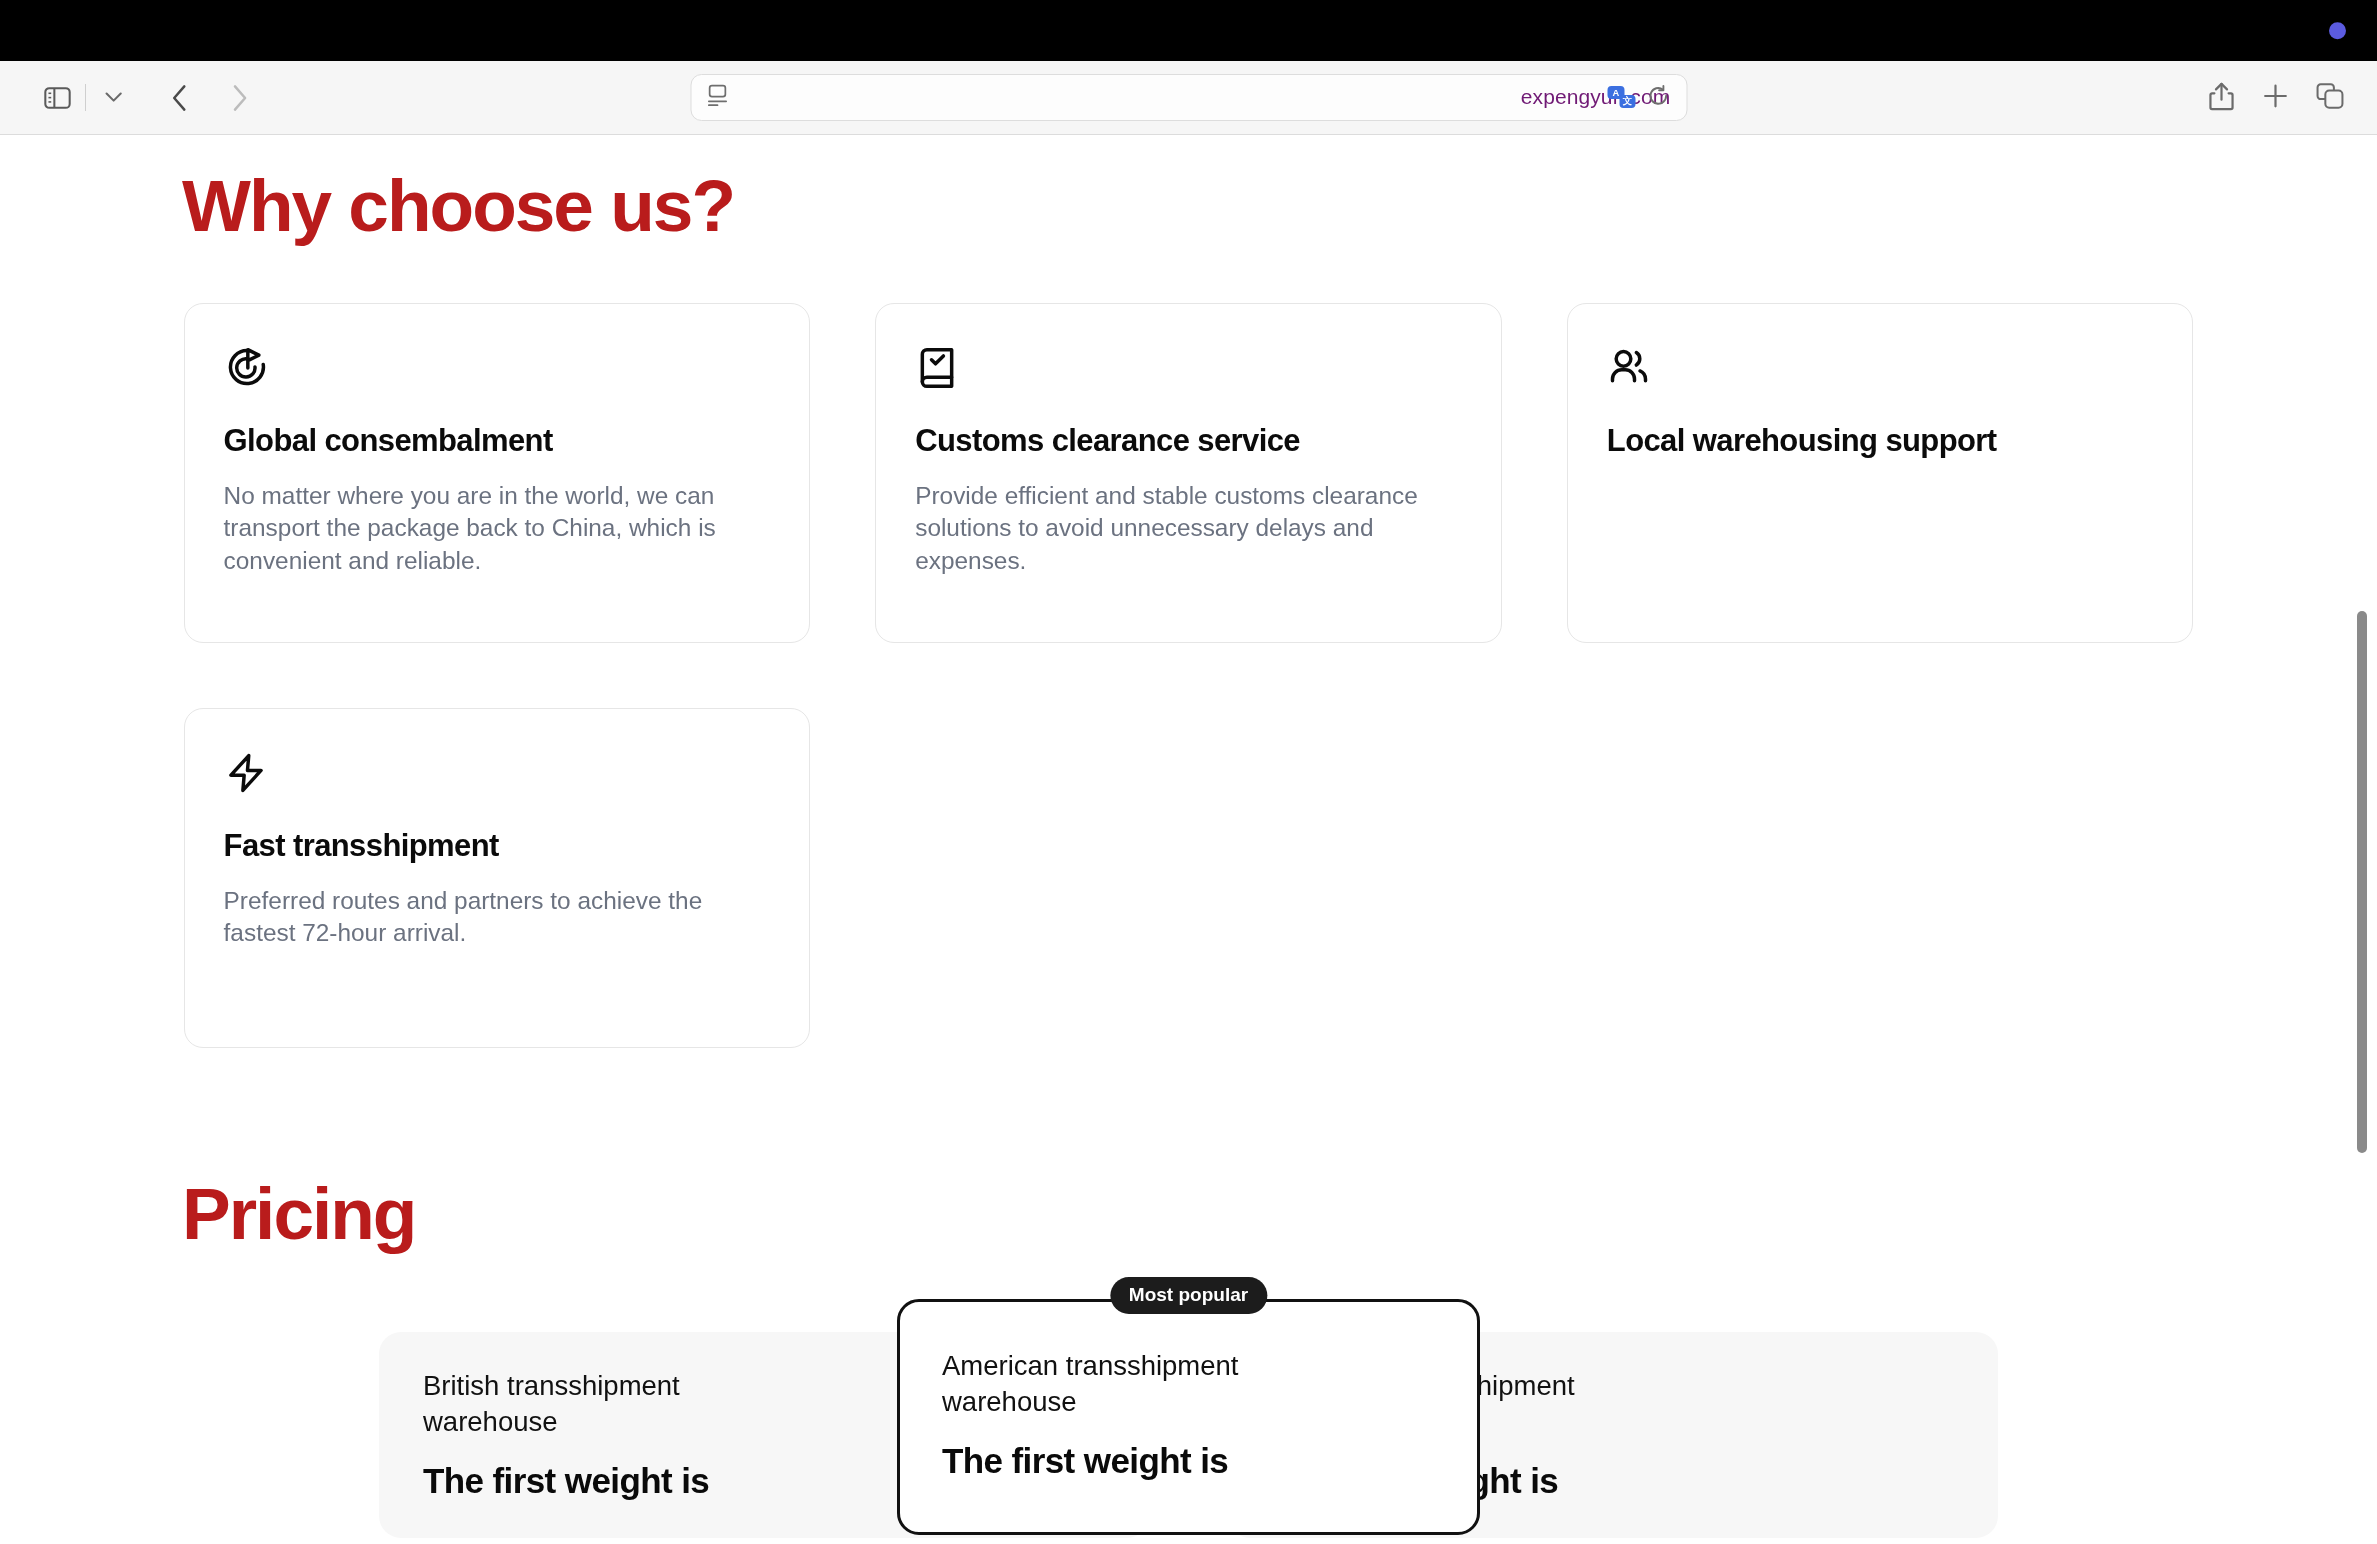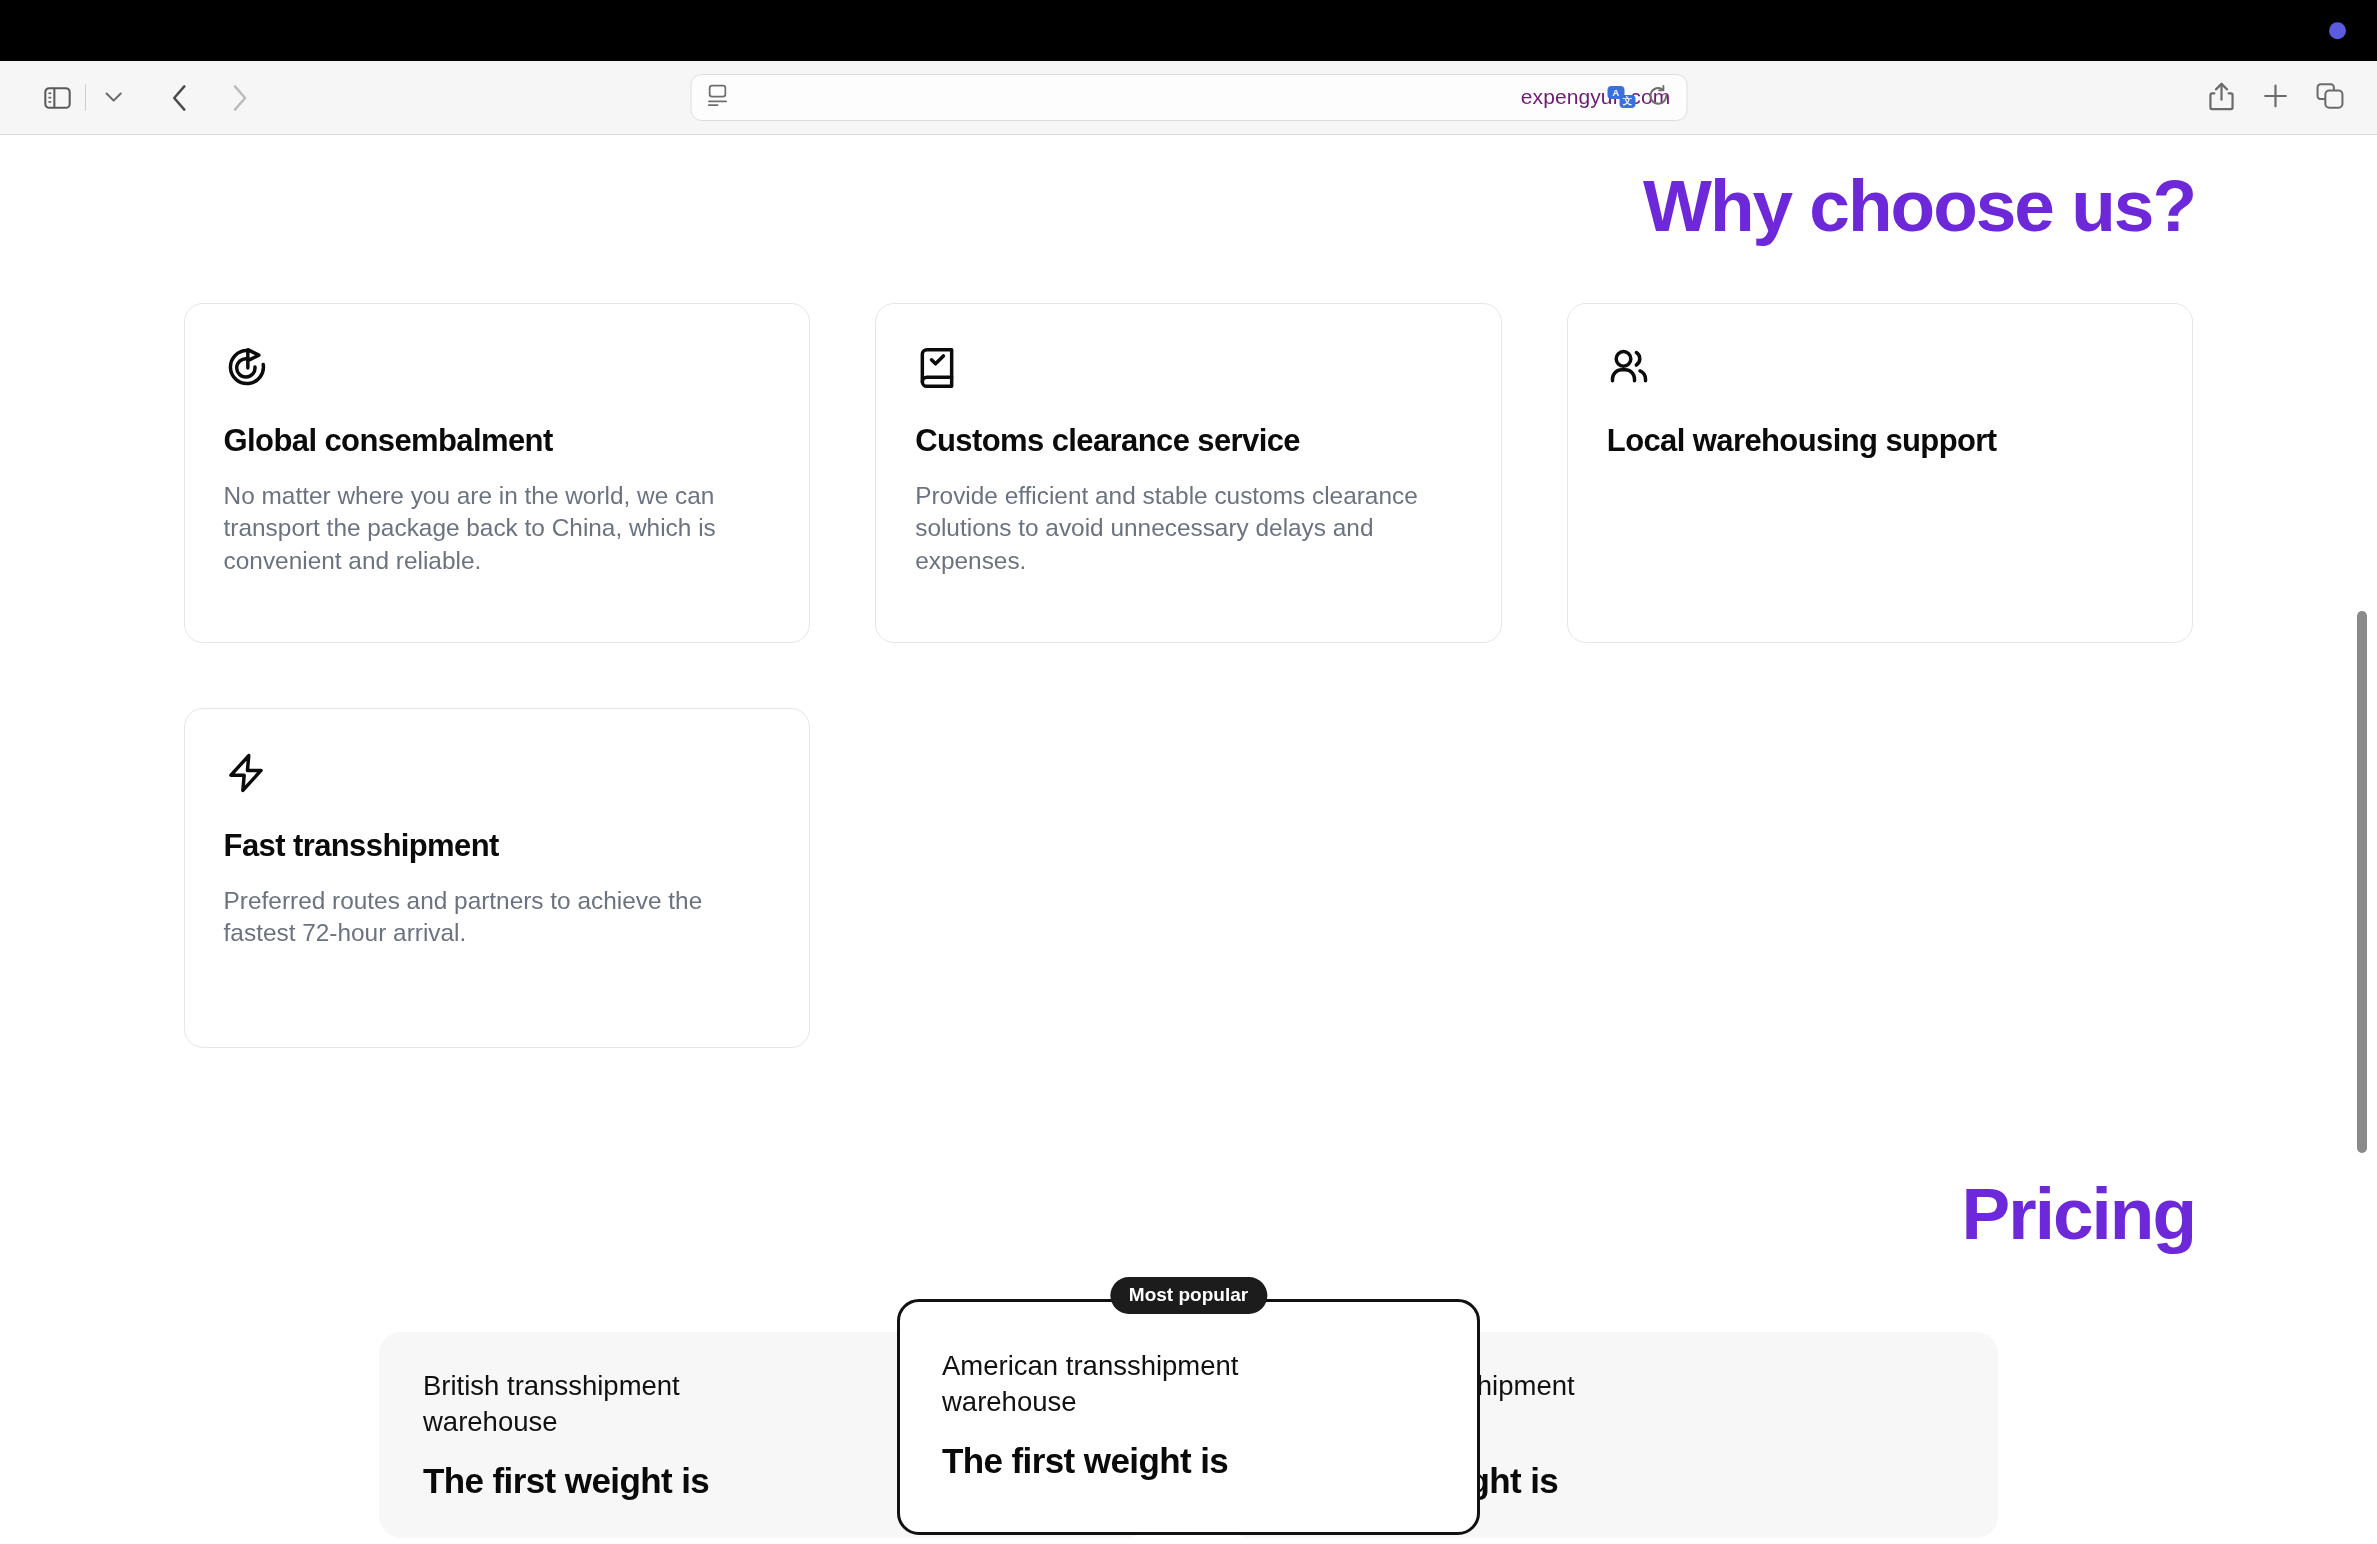--- a/index.html
+++ b/index.html
@@ -128,25 +128,25 @@
     overflow: hidden;
   }
 
   .content {
     width: 2013px;
     margin: 0 auto;
     padding-top: 31px;
   }
 
   h1.section-title {
-    text-align: right;
+    text-align: left;
     font-size: 73px;
     font-weight: 800;
     letter-spacing: -2px;
-    color: #6d28d9;
+    color: #b91c1c;
     line-height: 1.1;
   }
 
   .features-grid {
     display: grid;
     grid-template-columns: repeat(3, 1fr);
     gap: 65px;
     margin-top: 57px;
     padding: 0 1.6px;
   }

